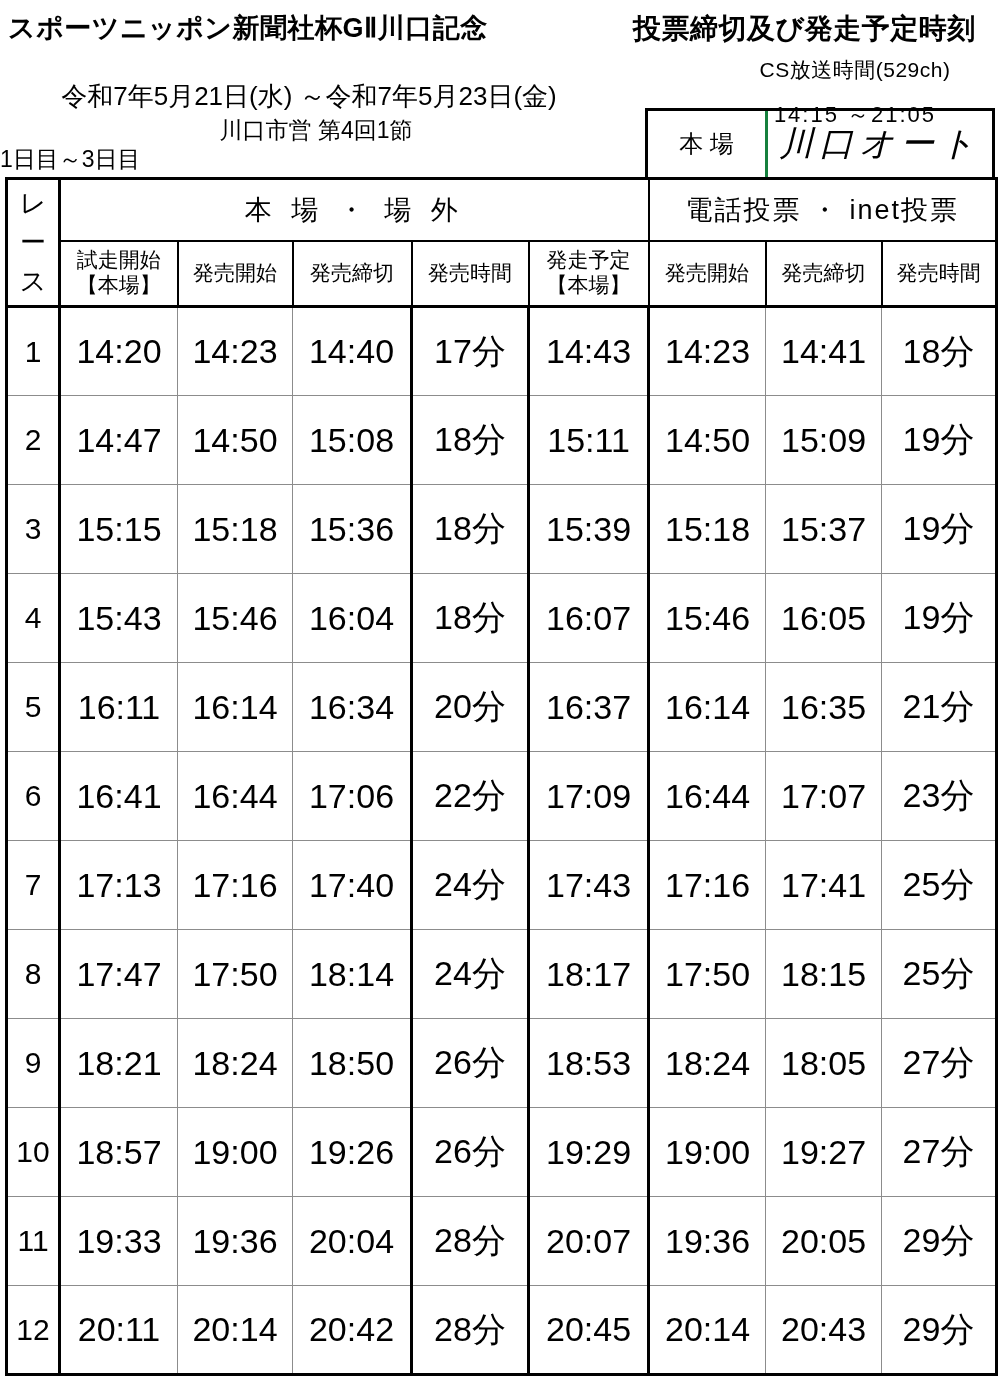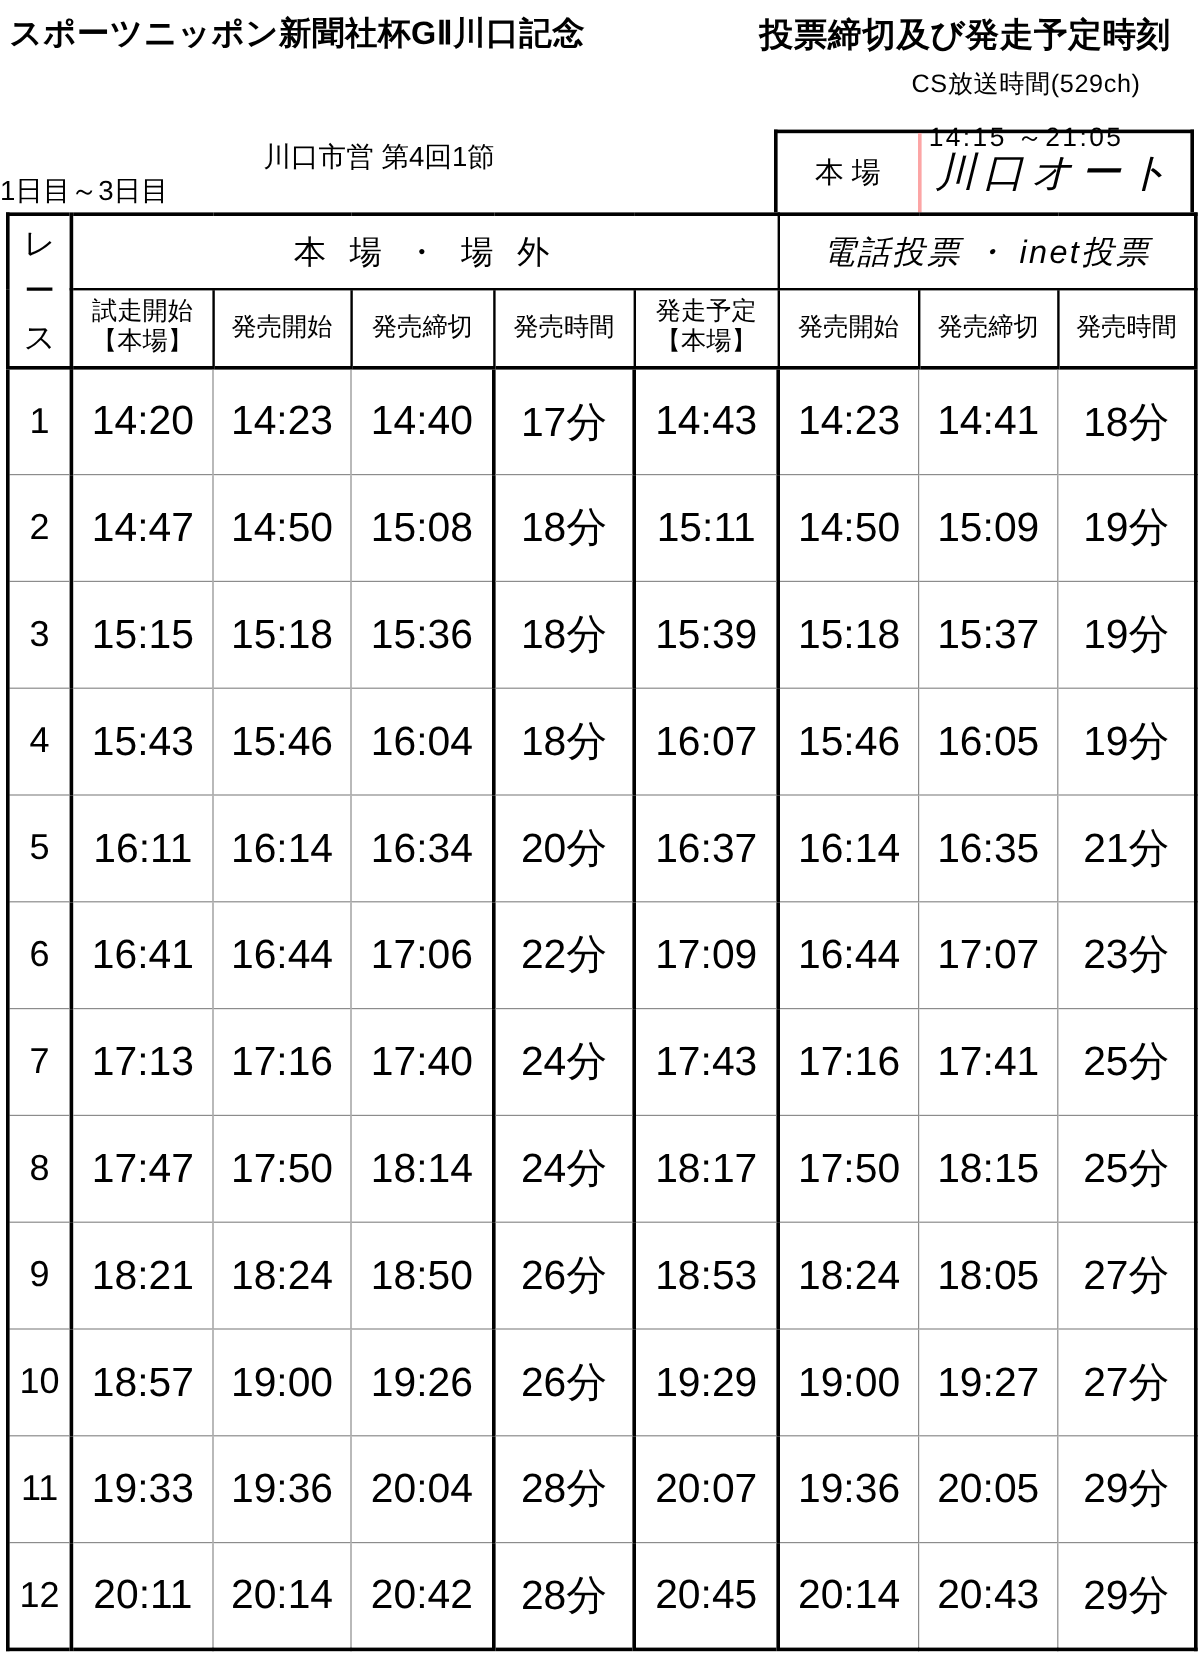--- a/index.html
+++ b/index.html
@@ -14,40 +14,40 @@
   .cs-block{position:absolute;left:710px;top:56px;width:290px;text-align:center;}
   .cs-line1{font-size:21px;letter-spacing:0.5px;white-space:pre;}
   .cs-line2{font-size:22px;letter-spacing:2px;margin-top:16px;white-space:pre;}
   .date-line{position:absolute;left:0;top:79px;width:618px;text-align:center;font-size:26px;white-space:pre;}
   .meet-line1{position:absolute;left:0;top:115px;width:632px;text-align:center;font-size:23px;white-space:pre;}
   .meet-line2{position:absolute;left:0;top:144px;width:632px;font-size:23px;white-space:pre;}
 
   
   .venue-box{position:absolute;left:645px;top:108px;width:350px;height:69px;
              border:3px solid #000;border-bottom:none;display:flex;box-sizing:border-box;}
-  .venue-label{width:120px;border-right:3px solid #fca5a5;display:flex;align-items:center;justify-content:center;
+  .venue-label{width:120px;border-right:3px solid #15803d;display:flex;align-items:center;justify-content:center;
                font-size:24px;white-space:pre;box-sizing:border-box;}
   .venue-value{flex:1;display:flex;align-items:center;justify-content:center;
                font-size:34px;font-style:italic;font-family:"DejaVu Serif",serif;
                letter-spacing:6px;white-space:pre;}
 
   
   table.sched{position:absolute;left:5px;top:177px;width:990px;border-collapse:collapse;
               table-layout:fixed;border:3px solid #000;}
   table.sched th,table.sched td{padding:0;text-align:center;vertical-align:middle;}
 
   tr.group-row{height:62px;}
   tr.sub-row{height:66px;}
   tbody tr{height:89px;}
 
   th.race-head{border-right:3px solid #000;border-bottom:3px solid #000;
                font-size:26px;font-weight:normal;line-height:1.5;}
   th.group-head{border:2px solid #000;font-size:27px;font-weight:normal;
                 letter-spacing:6px;white-space:pre;}
-  th.group-head.g2{letter-spacing:2px;font-style:italic;}
+  th.group-head.g2{letter-spacing:2px;}
   tr.sub-row th{border:2px solid #000;border-bottom:3px solid #000;
                 font-size:21px;font-weight:normal;line-height:1.18;white-space:pre-line;}
 
   tbody td{border-top:1px solid #8c8c8c;font-size:34px;}
   td.race-cell{font-size:30px;}
   td.vr-thick{border-right:3px solid #000;}
   td.vr-thin{border-right:1px solid #8c8c8c;}
   .vchar{display:block;}
 </style>
 </head>
@@ -56,20 +56,21 @@
 <div class="page">
 
   <div class="title-left">スポーツニッポン新聞社杯GⅡ川口記念</div>
   <div class="title-right">投票締切及び発走予定時刻</div>
 
   <div class="cs-block">
     <div class="cs-line1">CS放送時間(529ch)</div>
     <div class="cs-line2">14:15 ～21:05</div>
   </div>
 
+  <div class="date-line">令和7年5月21日(水) ～令和7年5月23日(金)</div>
   <div class="meet-line1">川口市営 第4回1節</div>
   <div class="meet-line2">1日目～3日目</div>
 
   <div class="venue-box">
     <div class="venue-label">本 場</div>
     <div class="venue-value">川口オート</div>
   </div>
 
   <table class="sched">
     <colgroup>

